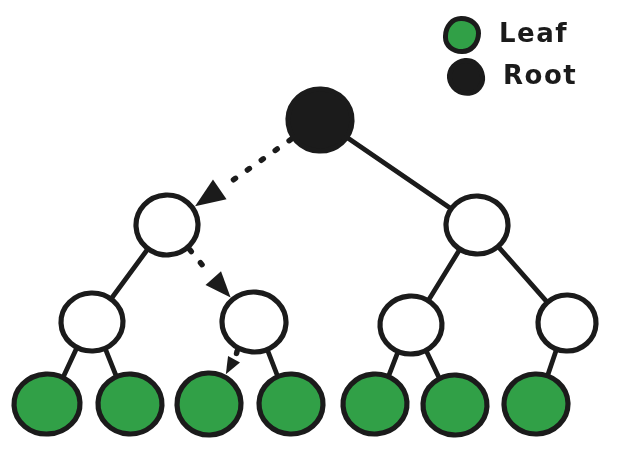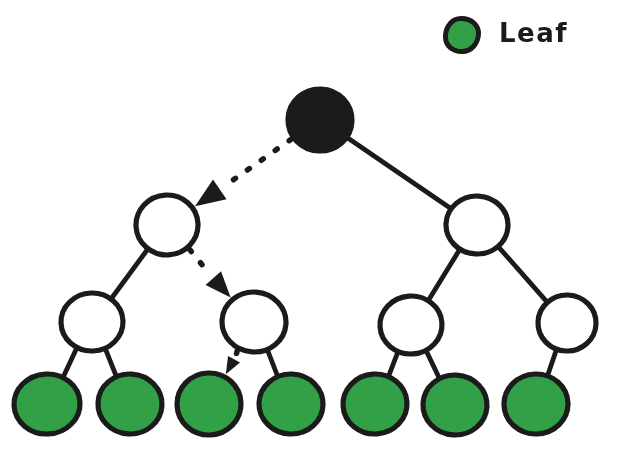--- a/index.html
+++ b/index.html
@@ -95,15 +95,19 @@
       <ellipse cx="375" cy="404" rx="32" ry="30" fill="#31a047" stroke="#1b1b1b" stroke-width="5.2" transform="rotate(-4 375 404)"></ellipse>
       <ellipse cx="455" cy="405" rx="32" ry="30" fill="#31a047" stroke="#1b1b1b" stroke-width="5.2" transform="rotate(3 455 405)"></ellipse>
       <ellipse cx="536" cy="404" rx="32" ry="30" fill="#31a047" stroke="#1b1b1b" stroke-width="5.2" transform="rotate(-2 536 404)"></ellipse>
     </svg>
 
   <div class="legend">
     <div class="legend-item">
       <span class="swatch" style="background: rgb(49, 160, 71);"></span>
       <span class="legend-label">Leaf</span>
     </div>
+    <div class="legend-item second">
+      <span class="swatch tilt" style="background: rgb(27, 27, 27);"></span>
+      <span class="legend-label">Root</span>
+    </div>
   </div>
 
 </div>
 
 </body></html>

